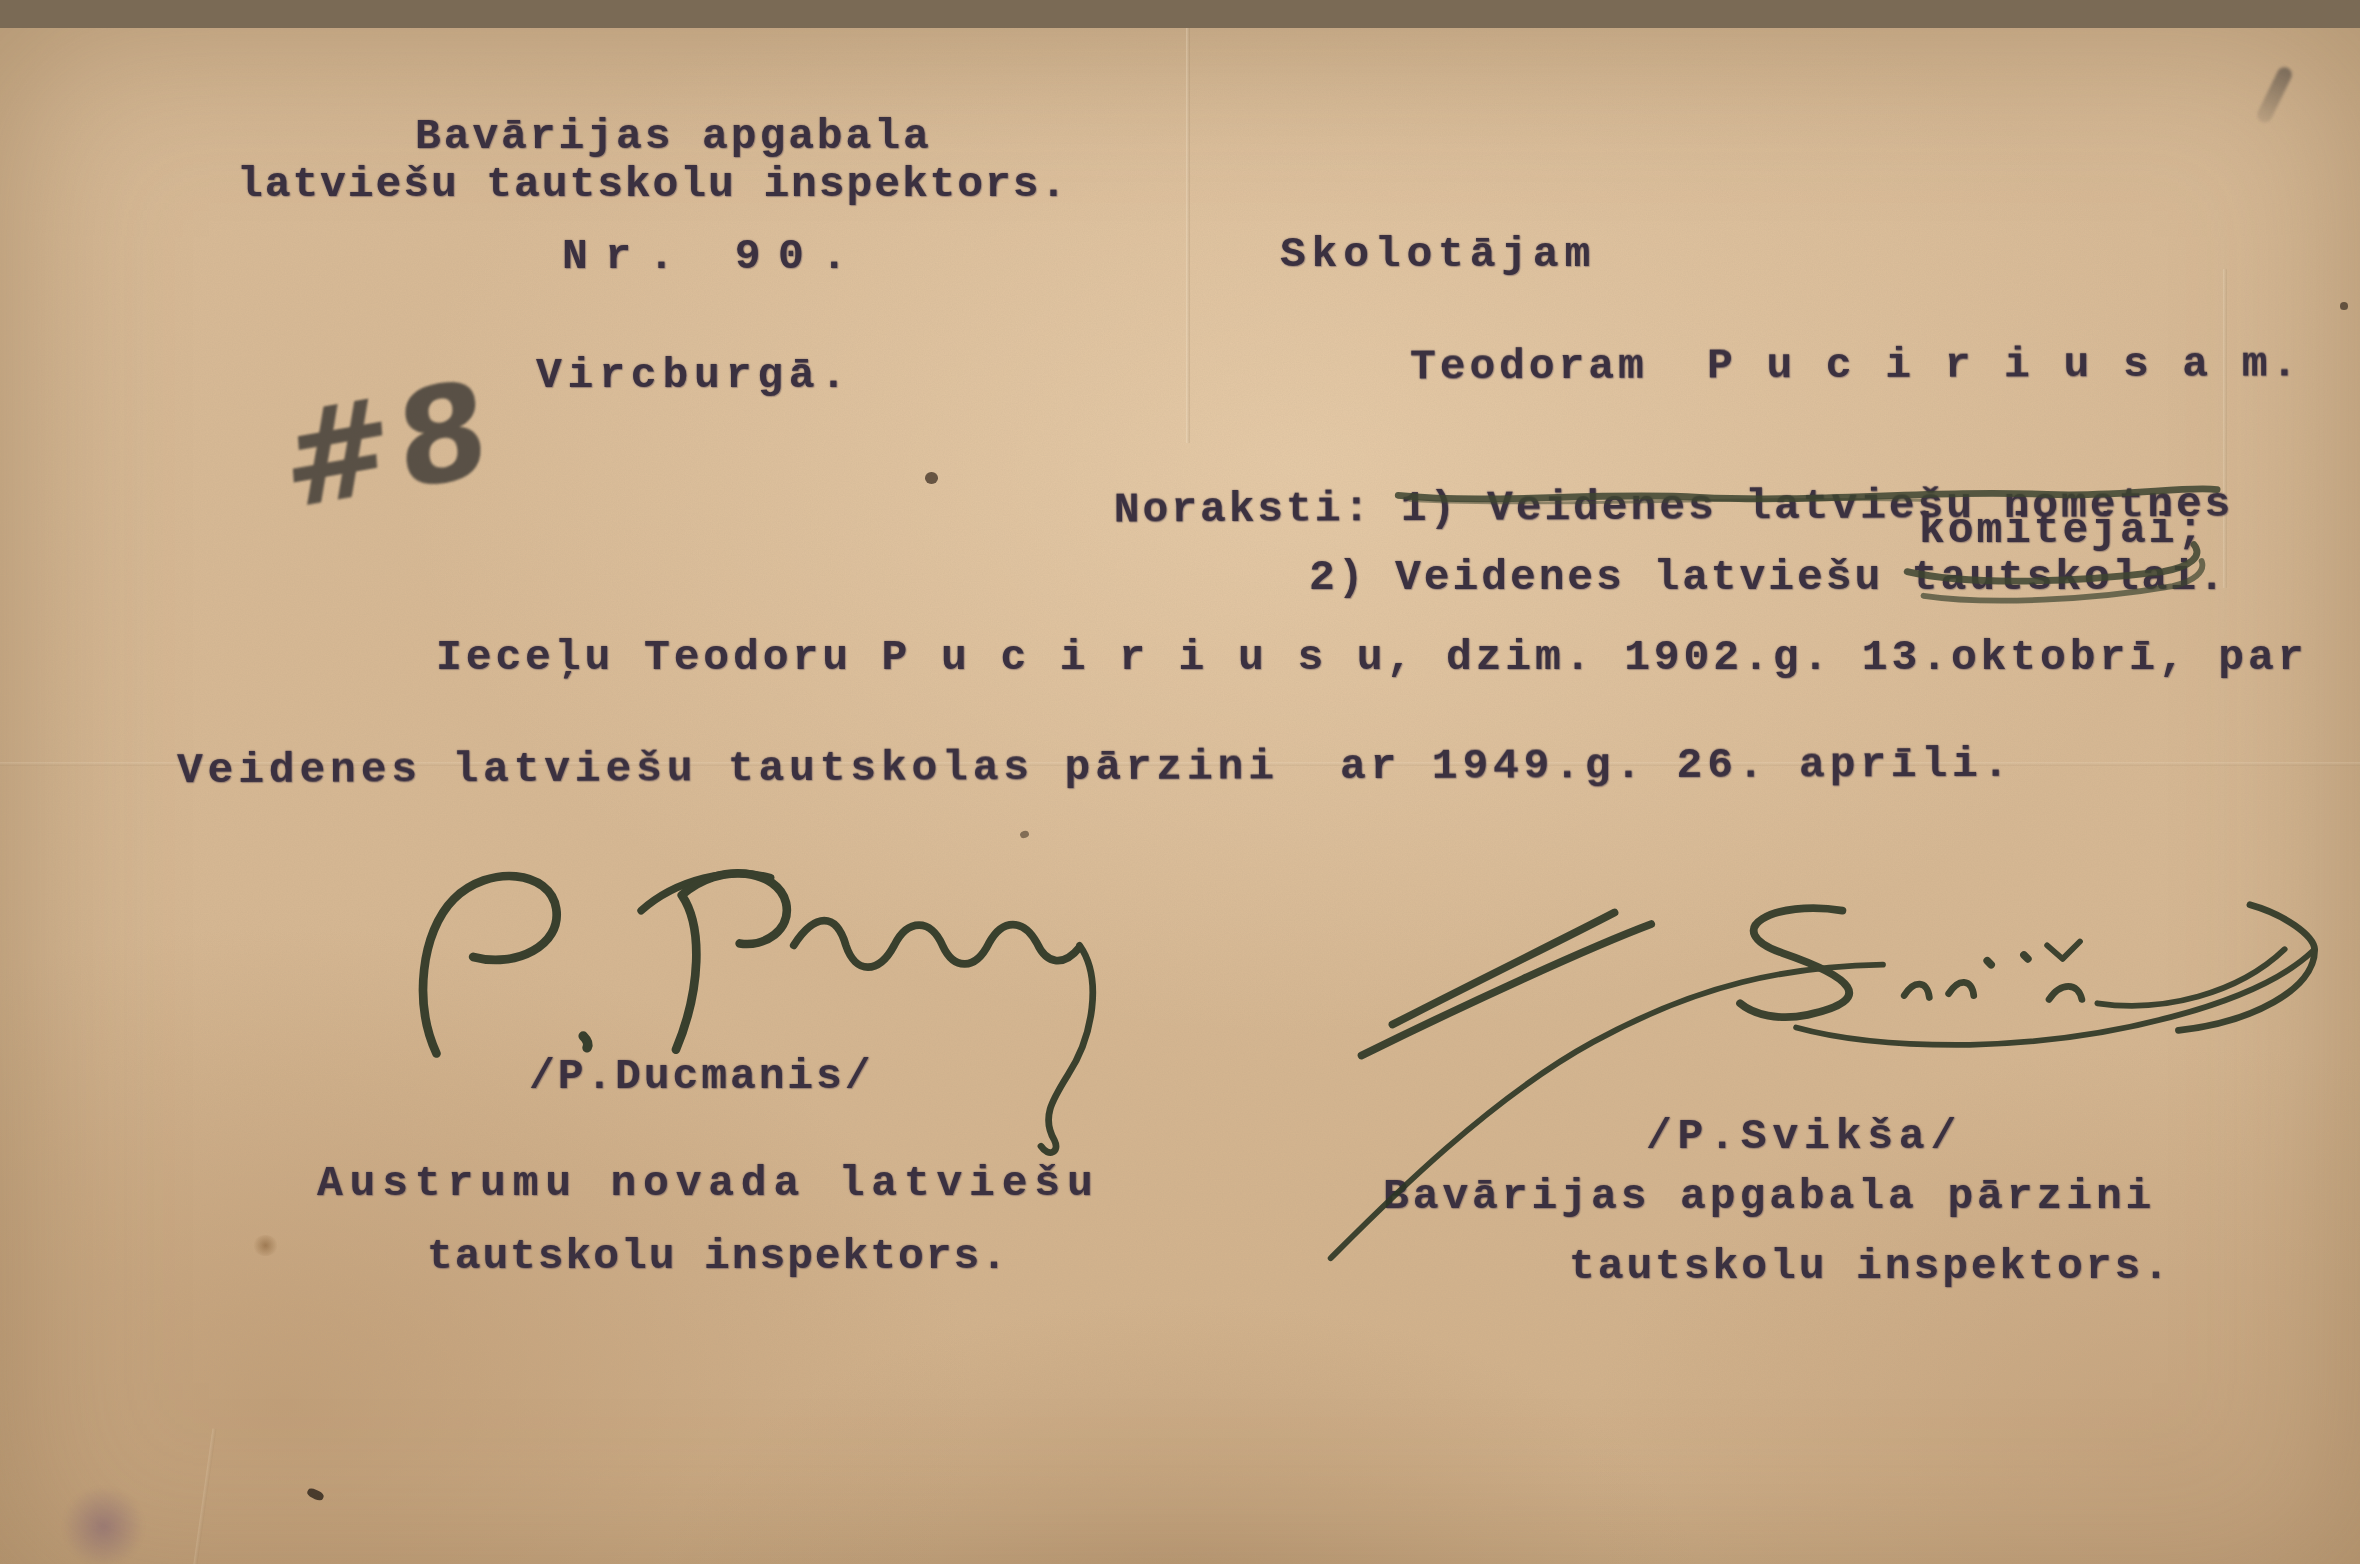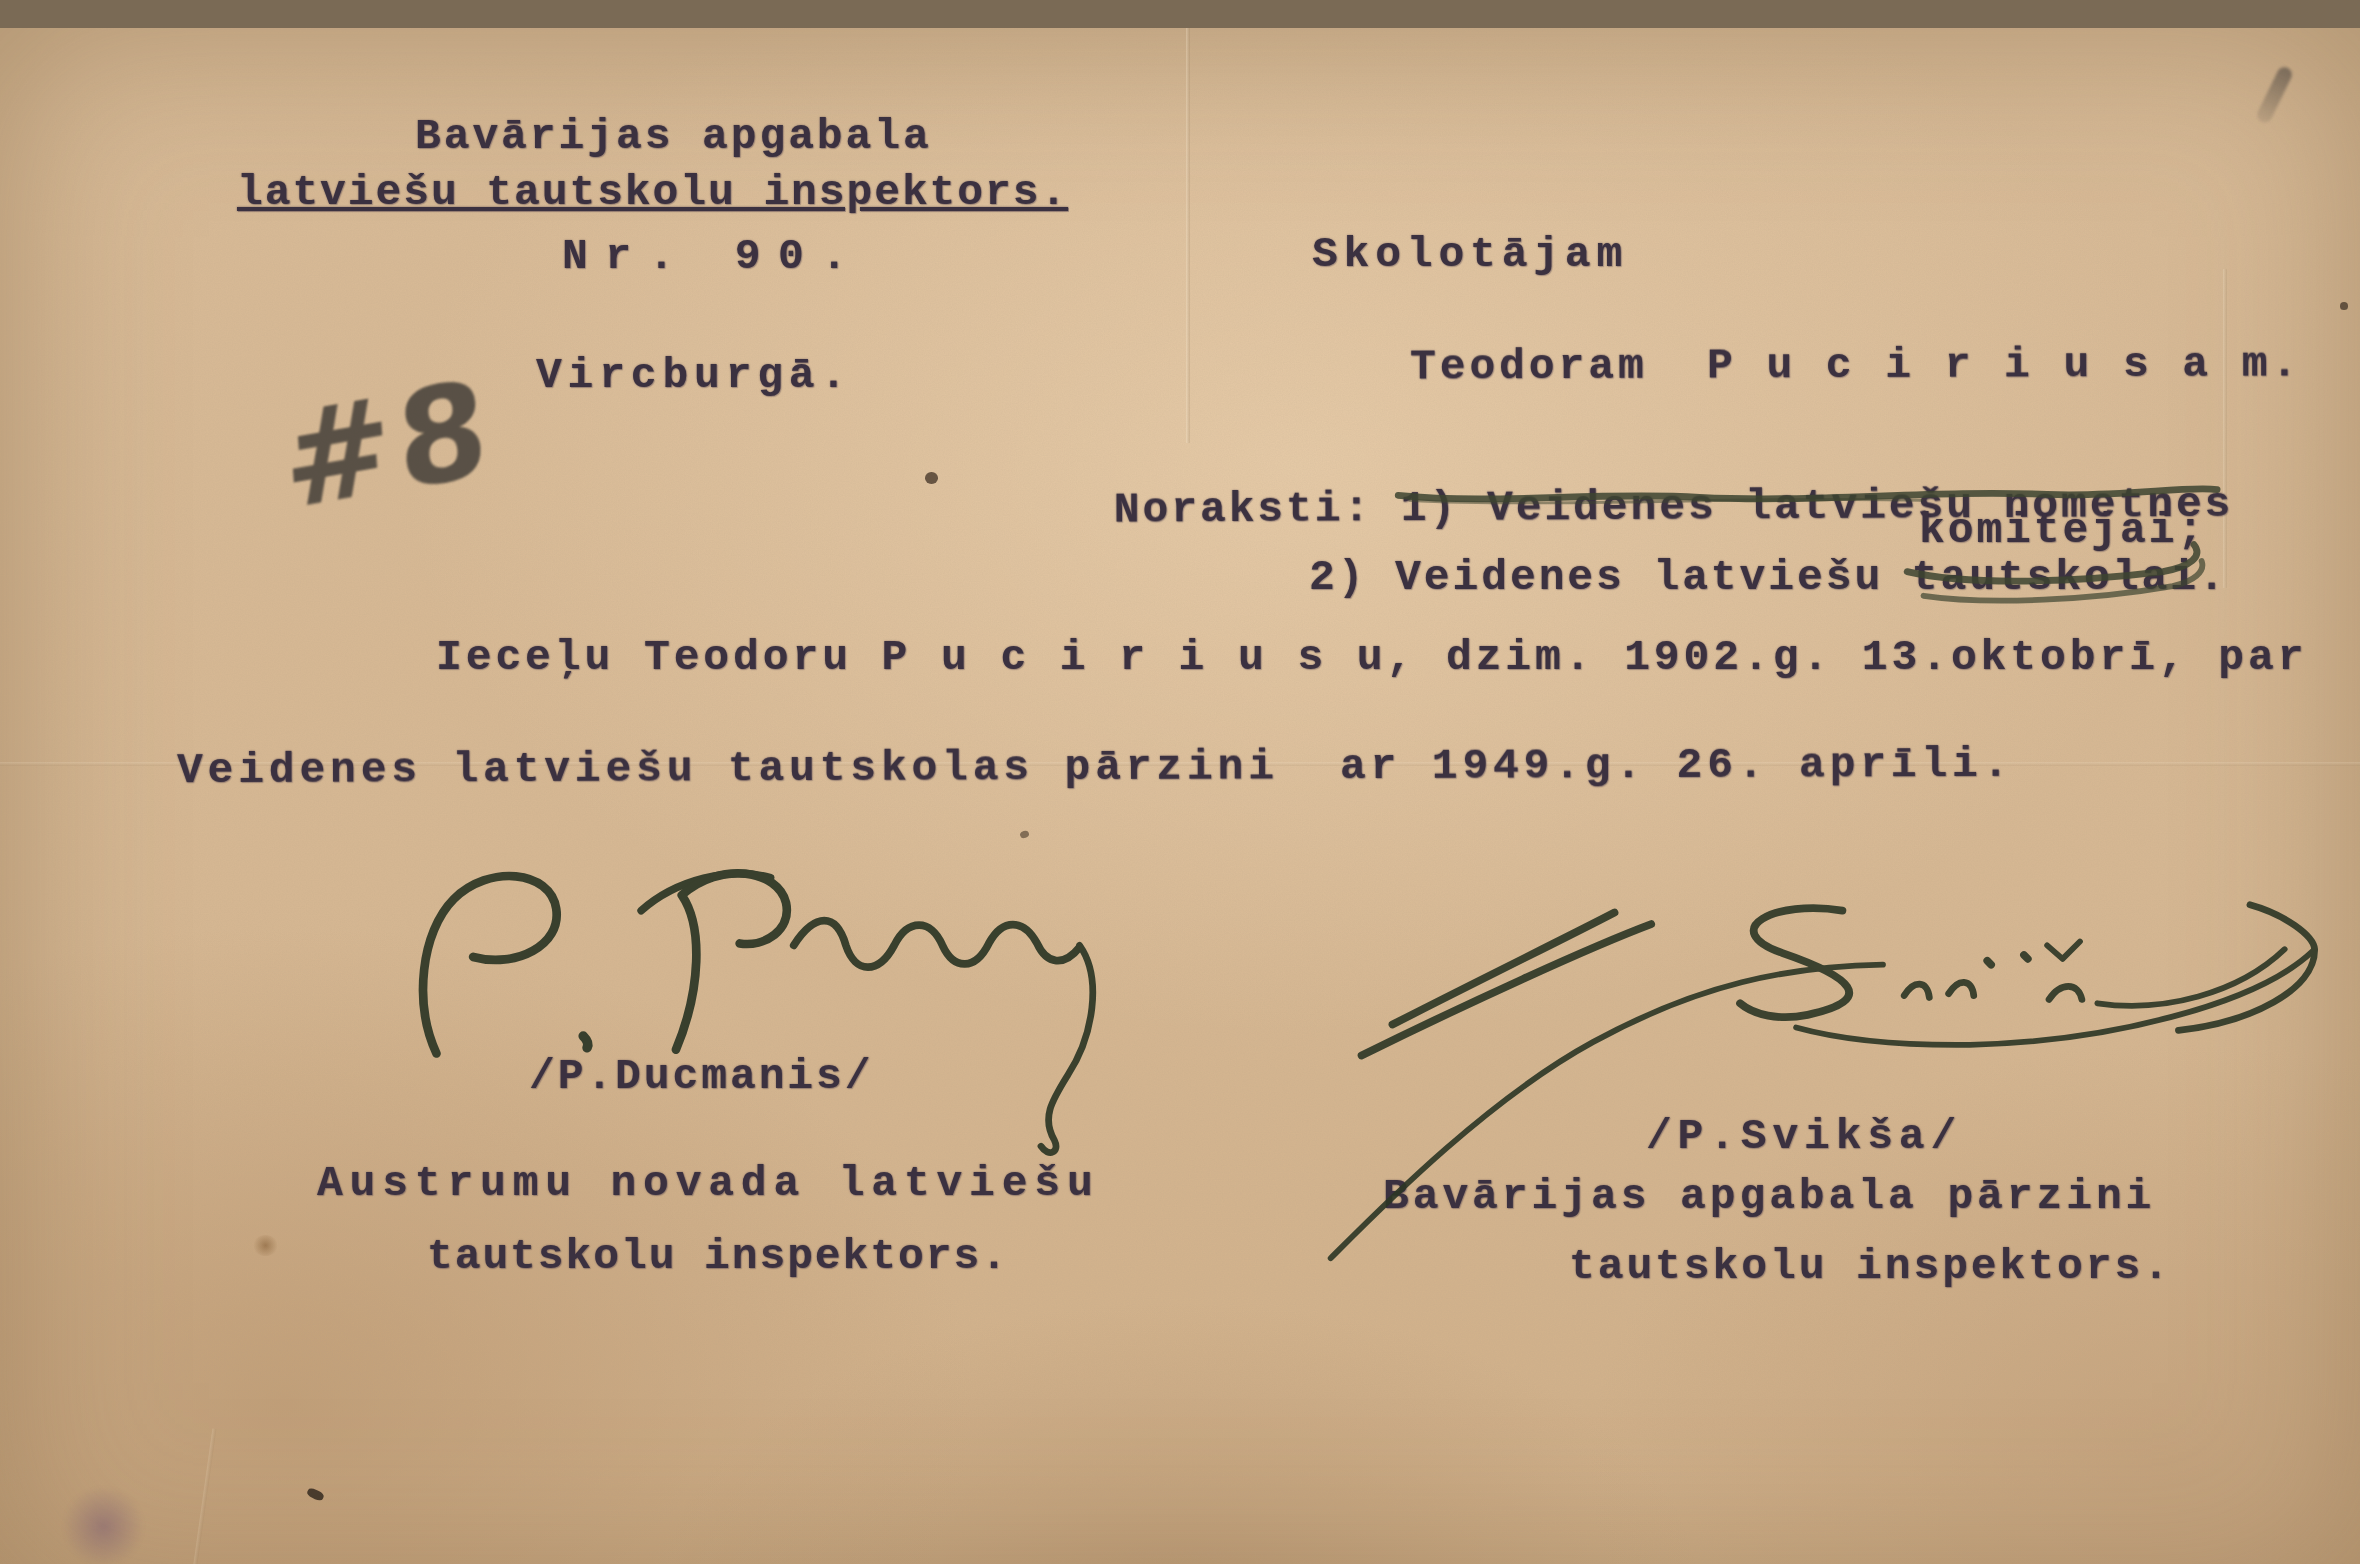--- a/index.html
+++ b/index.html
@@ -66,25 +66,25 @@
     </filter>
     <rect width="100%" height="100%" filter="url(#grain)"></rect>
   </svg>
 
   <div class="crease v" style="left:1186px;top:0;height:415px;opacity:.55;"></div>
   <div class="crease v" style="left:2223px;top:241px;height:319px;opacity:.4;"></div>
   <div class="crease h" style="left:0;top:734px;width:2361px;opacity:.35;"></div>
   <div class="crease v" style="left:201px;top:1400px;height:164px;opacity:.3;transform:rotate(8deg);"></div>
 
   <div class="t" style="left:415px;top:85px;letter-spacing:2.9px;">Bavārijas apgabala</div>
-  <div class="t" style="left:237px;top:141px;letter-spacing:1.9px;text-decoration:underline;">latviešu tautskolu inspektors.</div>
+  <div class="t" style="left:237px;top:133px;letter-spacing:1.9px;">latviešu tautskolu inspektors.</div>
   <div class="t" style="left:562px;top:205px;letter-spacing:17.4px;">Nr. 90.</div>
   <div class="t" style="left:536px;top:324px;letter-spacing:5.8px;">Vircburgā.</div>
 
-  <div class="t" style="left:1312px;top:203px;letter-spacing:5.8px;">Skolotājam</div>
+  <div class="t" style="left:1280px;top:203px;letter-spacing:5.8px;">Skolotājam</div>
   <div class="t" style="left:1410px;top:314px;letter-spacing:3.9px;transform:rotate(-0.2deg);">Teodoram  P u c i r i u s a m.</div>
 
   <div class="t" style="left:999px;top:409px;letter-spacing:2.9px;transform:rotate(-0.3deg);">
     <span>Noraksti: 1) </span><span>Veidenes latviešu nometnes</span>
   </div>
   <div class="t" style="left:1919px;top:479px;letter-spacing:2.9px;">komitejai;</div>
   <div class="t" style="left:1309px;top:526px;letter-spacing:2.9px;">2) Veidenes latviešu tautskolai.</div>
 
   <div class="t" style="left:436px;top:606px;letter-spacing:3.9px;">Ieceļu Teodoru P u c i r i u s u, dzim. 1902.g. 13.oktobrī, par</div>
   <div class="t" style="left:177px;top:716px;letter-spacing:4.8px;transform:rotate(-0.2deg);">Veidenes latviešu tautskolas pārzini  ar 1949.g. 26. aprīli.</div>

